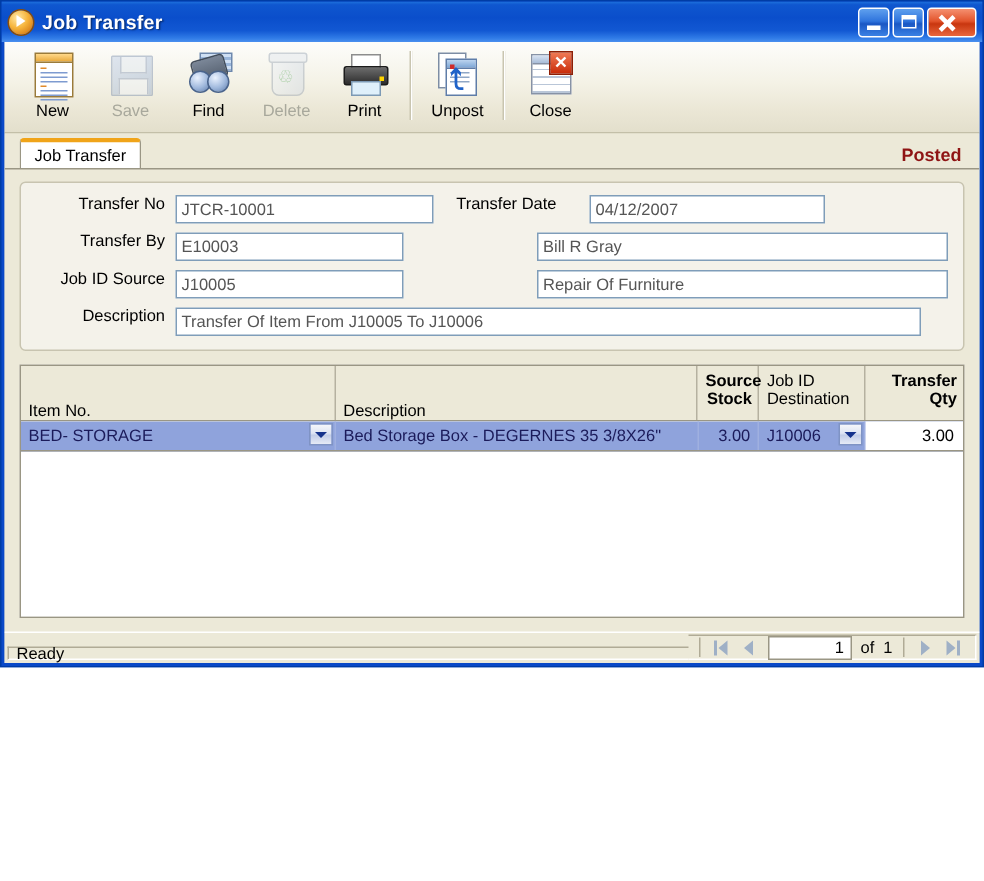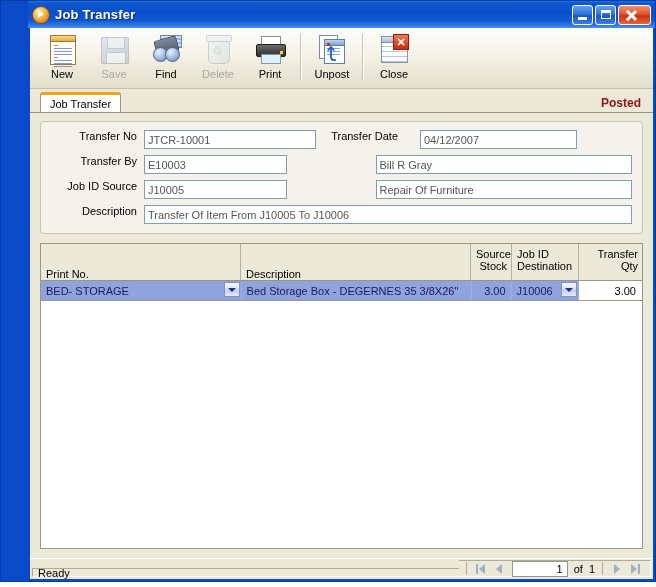--- a/index.html
+++ b/index.html
@@ -10,28 +10,27 @@
   body {
     font-family: "Liberation Sans", sans-serif;
     font-size: 11px;
     color: #000000;
   }
 
   
   #window {
     position: relative;
     width: 656px;
-    height: 582px;
+    height: 445px;
     box-sizing: border-box;
     background: #0a49c8;
     border: 1px solid #003ca5;
     display: flex;
     flex-direction: column;
     overflow: hidden;
-    padding-left: 27px;
   }
 
   
   .titlebar {
     height: 27px;
     flex: 0 0 27px;
     background: linear-gradient(to bottom,
         #1e72dd 0%, #0f57cf 8%, #0a4ecb 40%,
         #1258d3 72%, #2f7ae6 90%, #4a90ef 100%);
     display: flex;
@@ -427,21 +426,21 @@
     box-sizing: border-box;
     border-right: 1px solid #b5b1a0;
     padding: 3px 4px 0 5px;
     font-size: 11px;
     color: #000000;
     display: flex;
     align-items: flex-end;
     line-height: 12px;
   }
   .gh.two { align-items: flex-start; padding-top: 4px; }
-  .gh.right { justify-content: flex-end; text-align: right; }
+  .gh.right { justify-content: flex-end; text-align: right; font-weight: bold; }
   .gh.last { border-right: none; }
 
   .c-item { width: 212px; }
   .c-desc { width: 244px; }
   .c-src  { width: 41px; }
   .c-job  { width: 71px; }
   .c-qty  { width: 66px; }
 
   .grid-body { flex: 1 1 auto; background: #ffffff; position: relative; }
   .grow {
@@ -714,21 +713,21 @@
         <div class="frow">
           <div class="flabel w1">Description</div>
           <div class="finput w-desc">Transfer Of Item From J10005 To J10006</div>
         </div>
 
       </div>
 
       <div class="gridwrap">
 
         <div class="grid-head">
-          <div class="gh c-item">Print No.</div>
+          <div class="gh c-item">Item No.</div>
           <div class="gh c-desc">Description</div>
           <div class="gh c-src two right">
             <div style="width:100%;text-align:right">
               <div>Source</div>
               <div>Stock</div>
             </div>
           </div>
           <div class="gh c-job two">
             <div style="width:100%">
               <div>Job ID</div>

